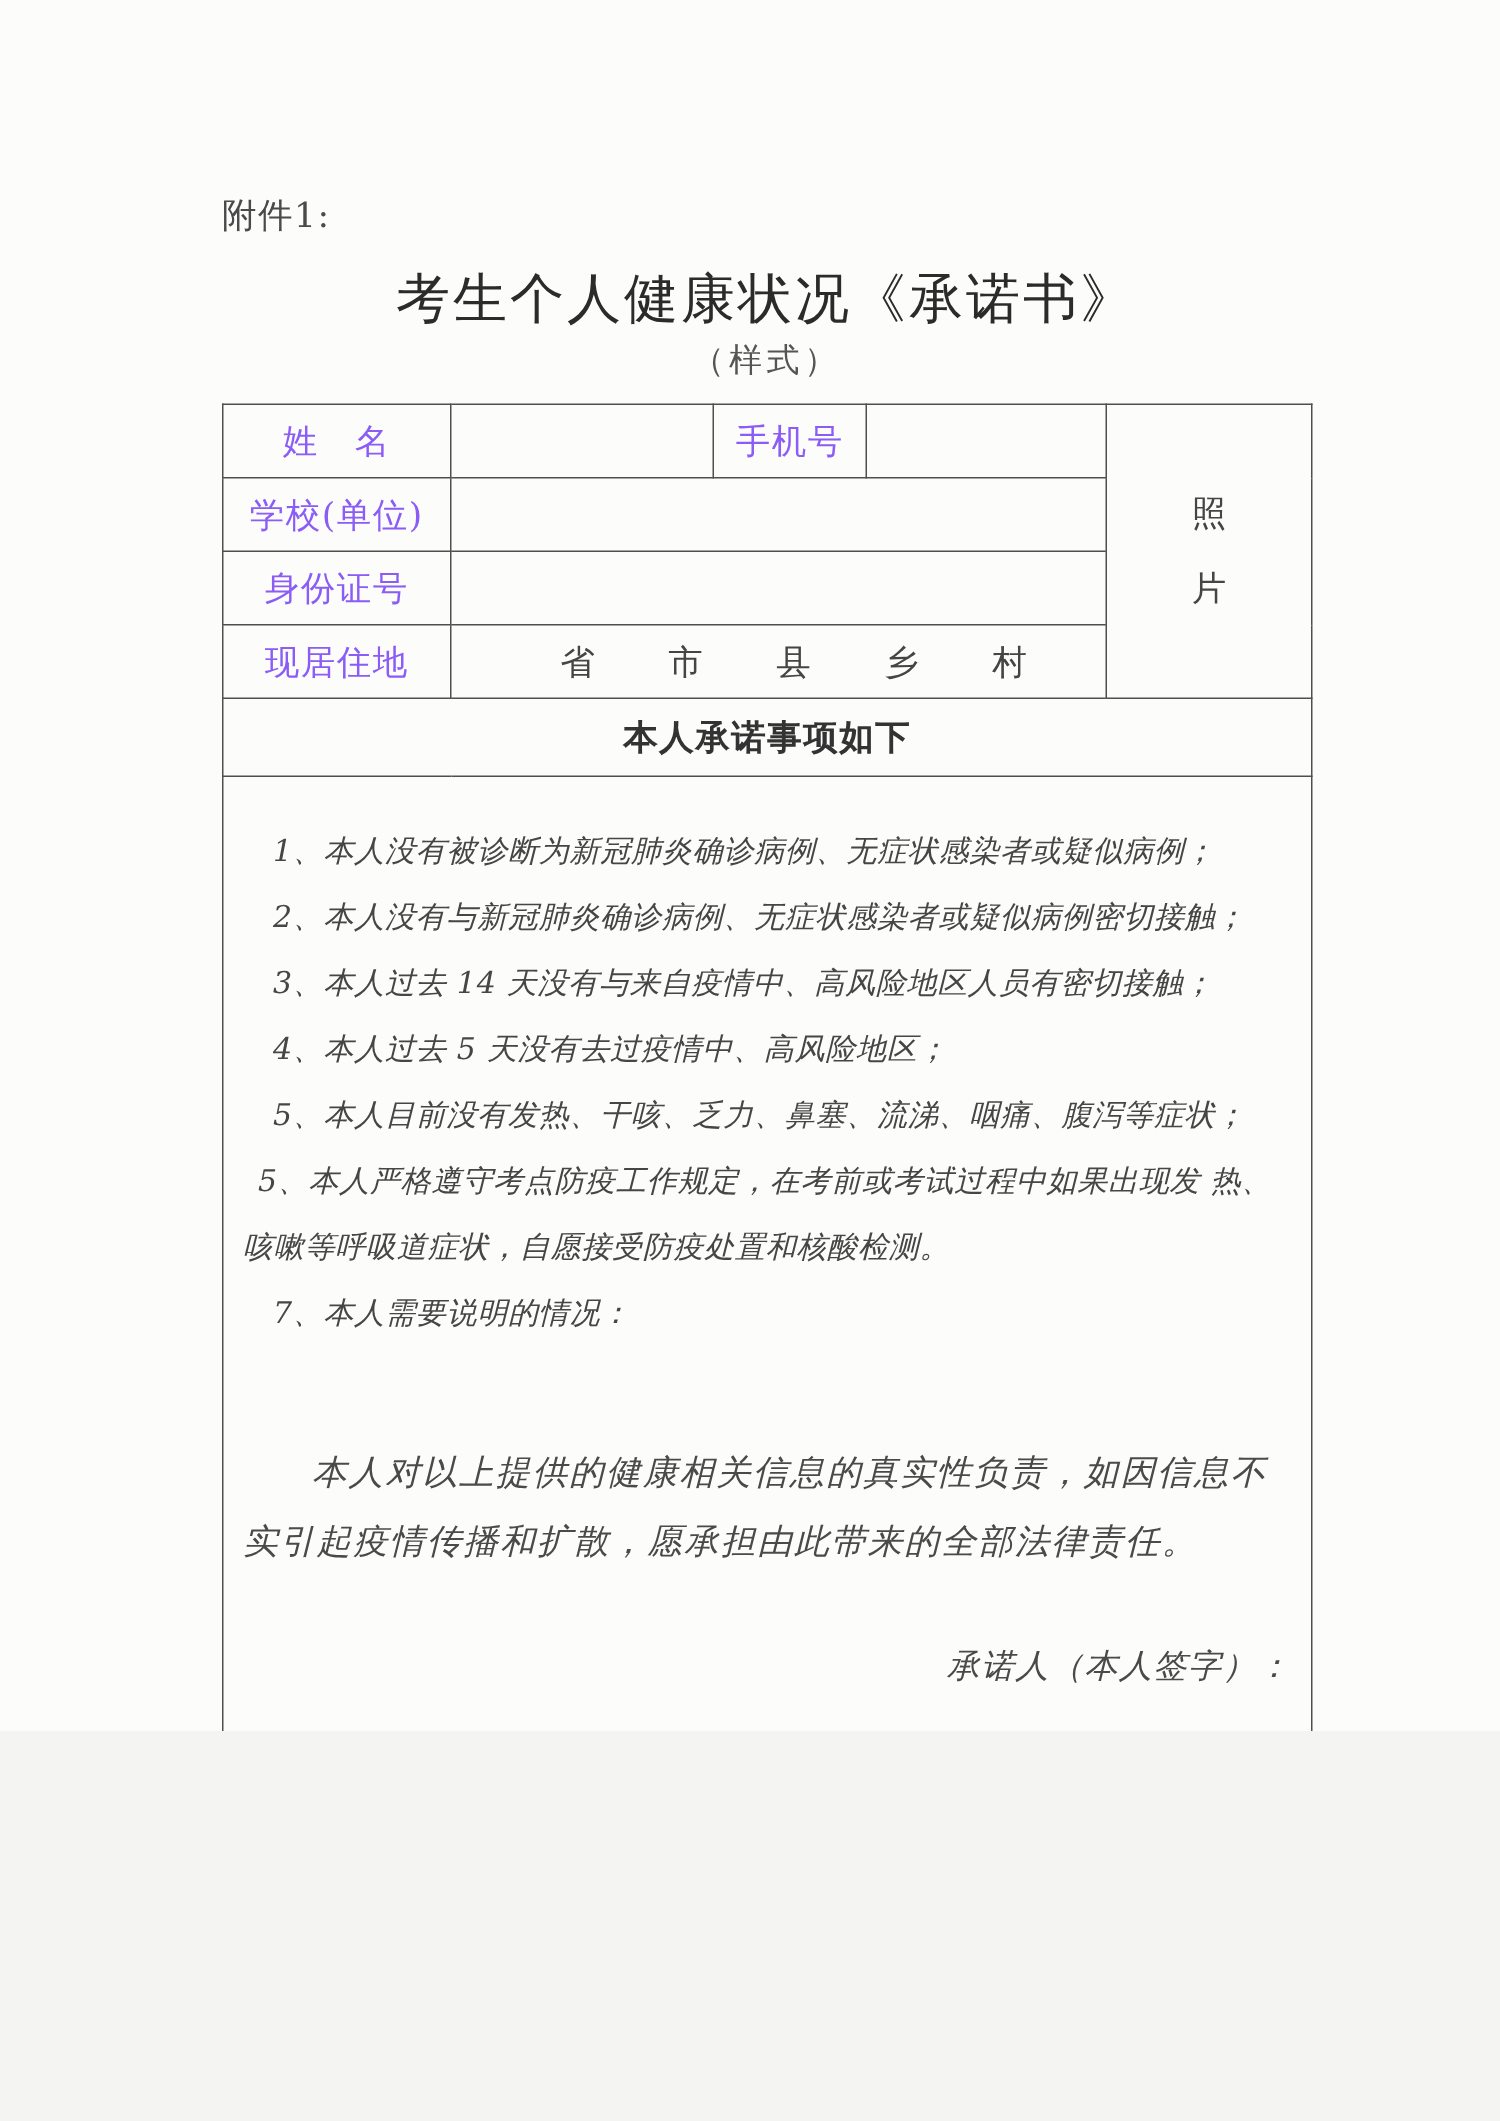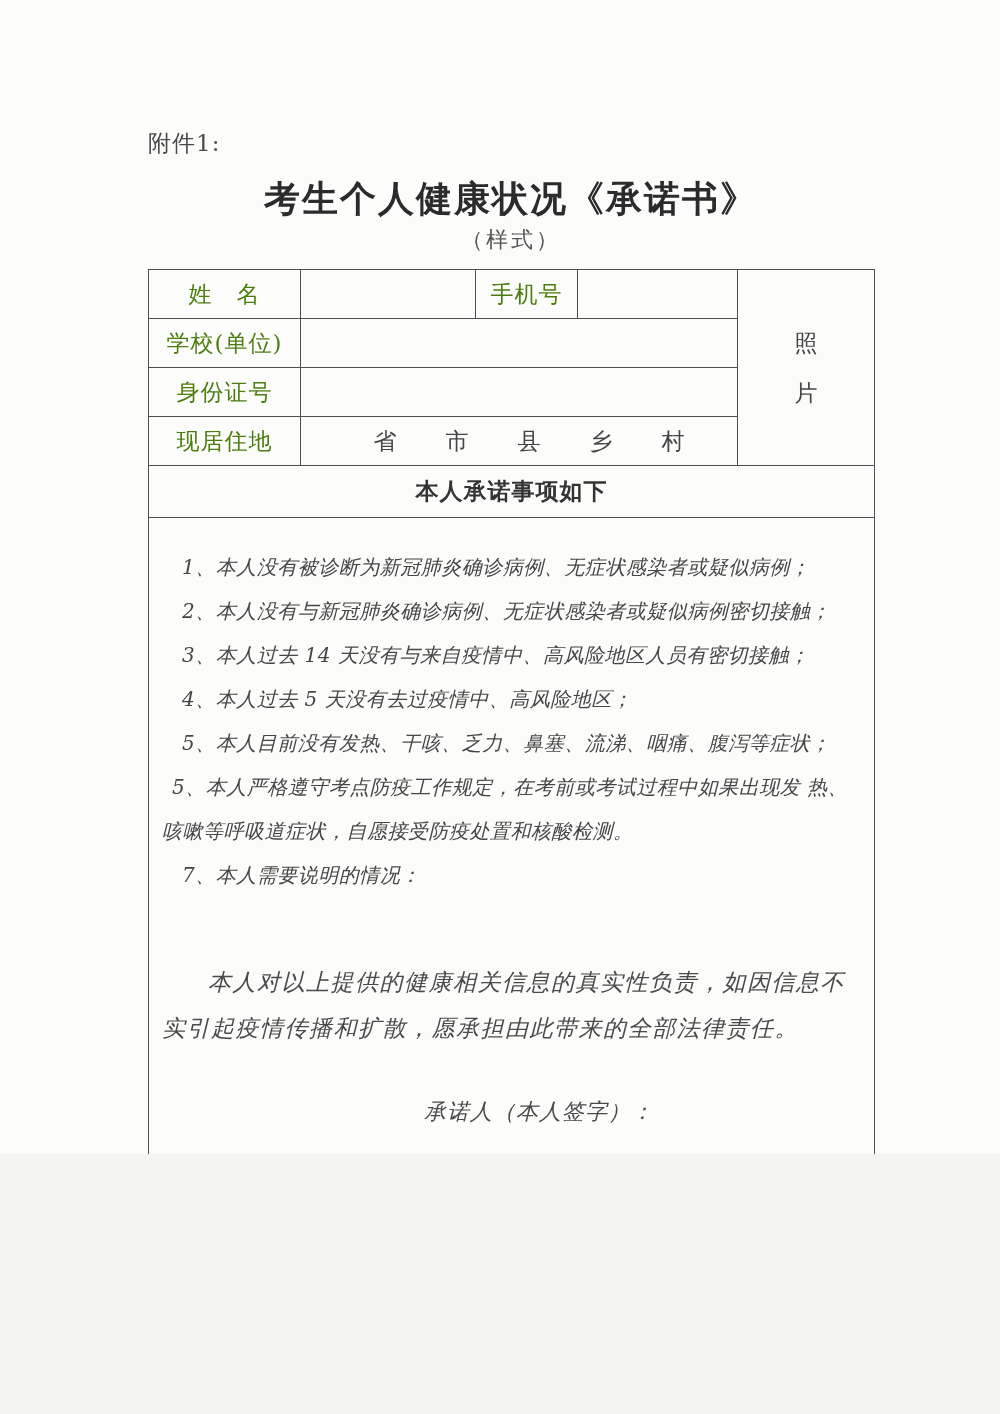--- a/index.html
+++ b/index.html
@@ -21,21 +21,21 @@
   }
   .attachment {
     font-size: 23px;
     color: #4a4a4a;
     letter-spacing: 1px;
   }
   .doc-title {
     margin-top: 16px;
     text-align: center;
     font-size: 36px;
-    font-weight: bold;
+    font-weight: normal;
     color: #2b2b2b;
     letter-spacing: 2px;
     font-family: "DejaVu Sans", "Liberation Sans", sans-serif;
   }
   .doc-subtitle {
     margin-top: 1px;
     text-align: center;
     font-size: 22px;
     color: #555;
     letter-spacing: 3px;
@@ -46,21 +46,21 @@
     table-layout: fixed;
     width: 726px;
   }
   table.form-table td {
     border: 1.6px solid #4f4f4f;
     vertical-align: middle;
   }
   td.lbl {
     font-size: 23px;
     text-align: center;
-    color: #4d7c0f;
+    color: #8b5cf6;
     letter-spacing: 1px;
     white-space: nowrap;
     margin-left: 17px;
   }
   tr.info-row { height: 49px; }
   td.blank { background: transparent; }
   td.residence {
     font-size: 23px;
     color: #454545;
   }
@@ -106,20 +106,21 @@
     letter-spacing: 1.5px;
     color: #4a4a4a;
   }
   .signer-line {
     margin-top: 46px;
     padding-left: 262px;
     font-size: 22px;
     line-height: 30px;
     color: #4a4a4a;
     letter-spacing: 1px;
+    text-align: right;
   }
   .date-line {
     margin-top: 55px;
     padding-left: 442px;
     font-size: 22px;
     line-height: 30px;
     color: #a21caf;
   }
   .date-line span { display: inline-block; }
   .date-line span + span { margin-left: 49px; }

